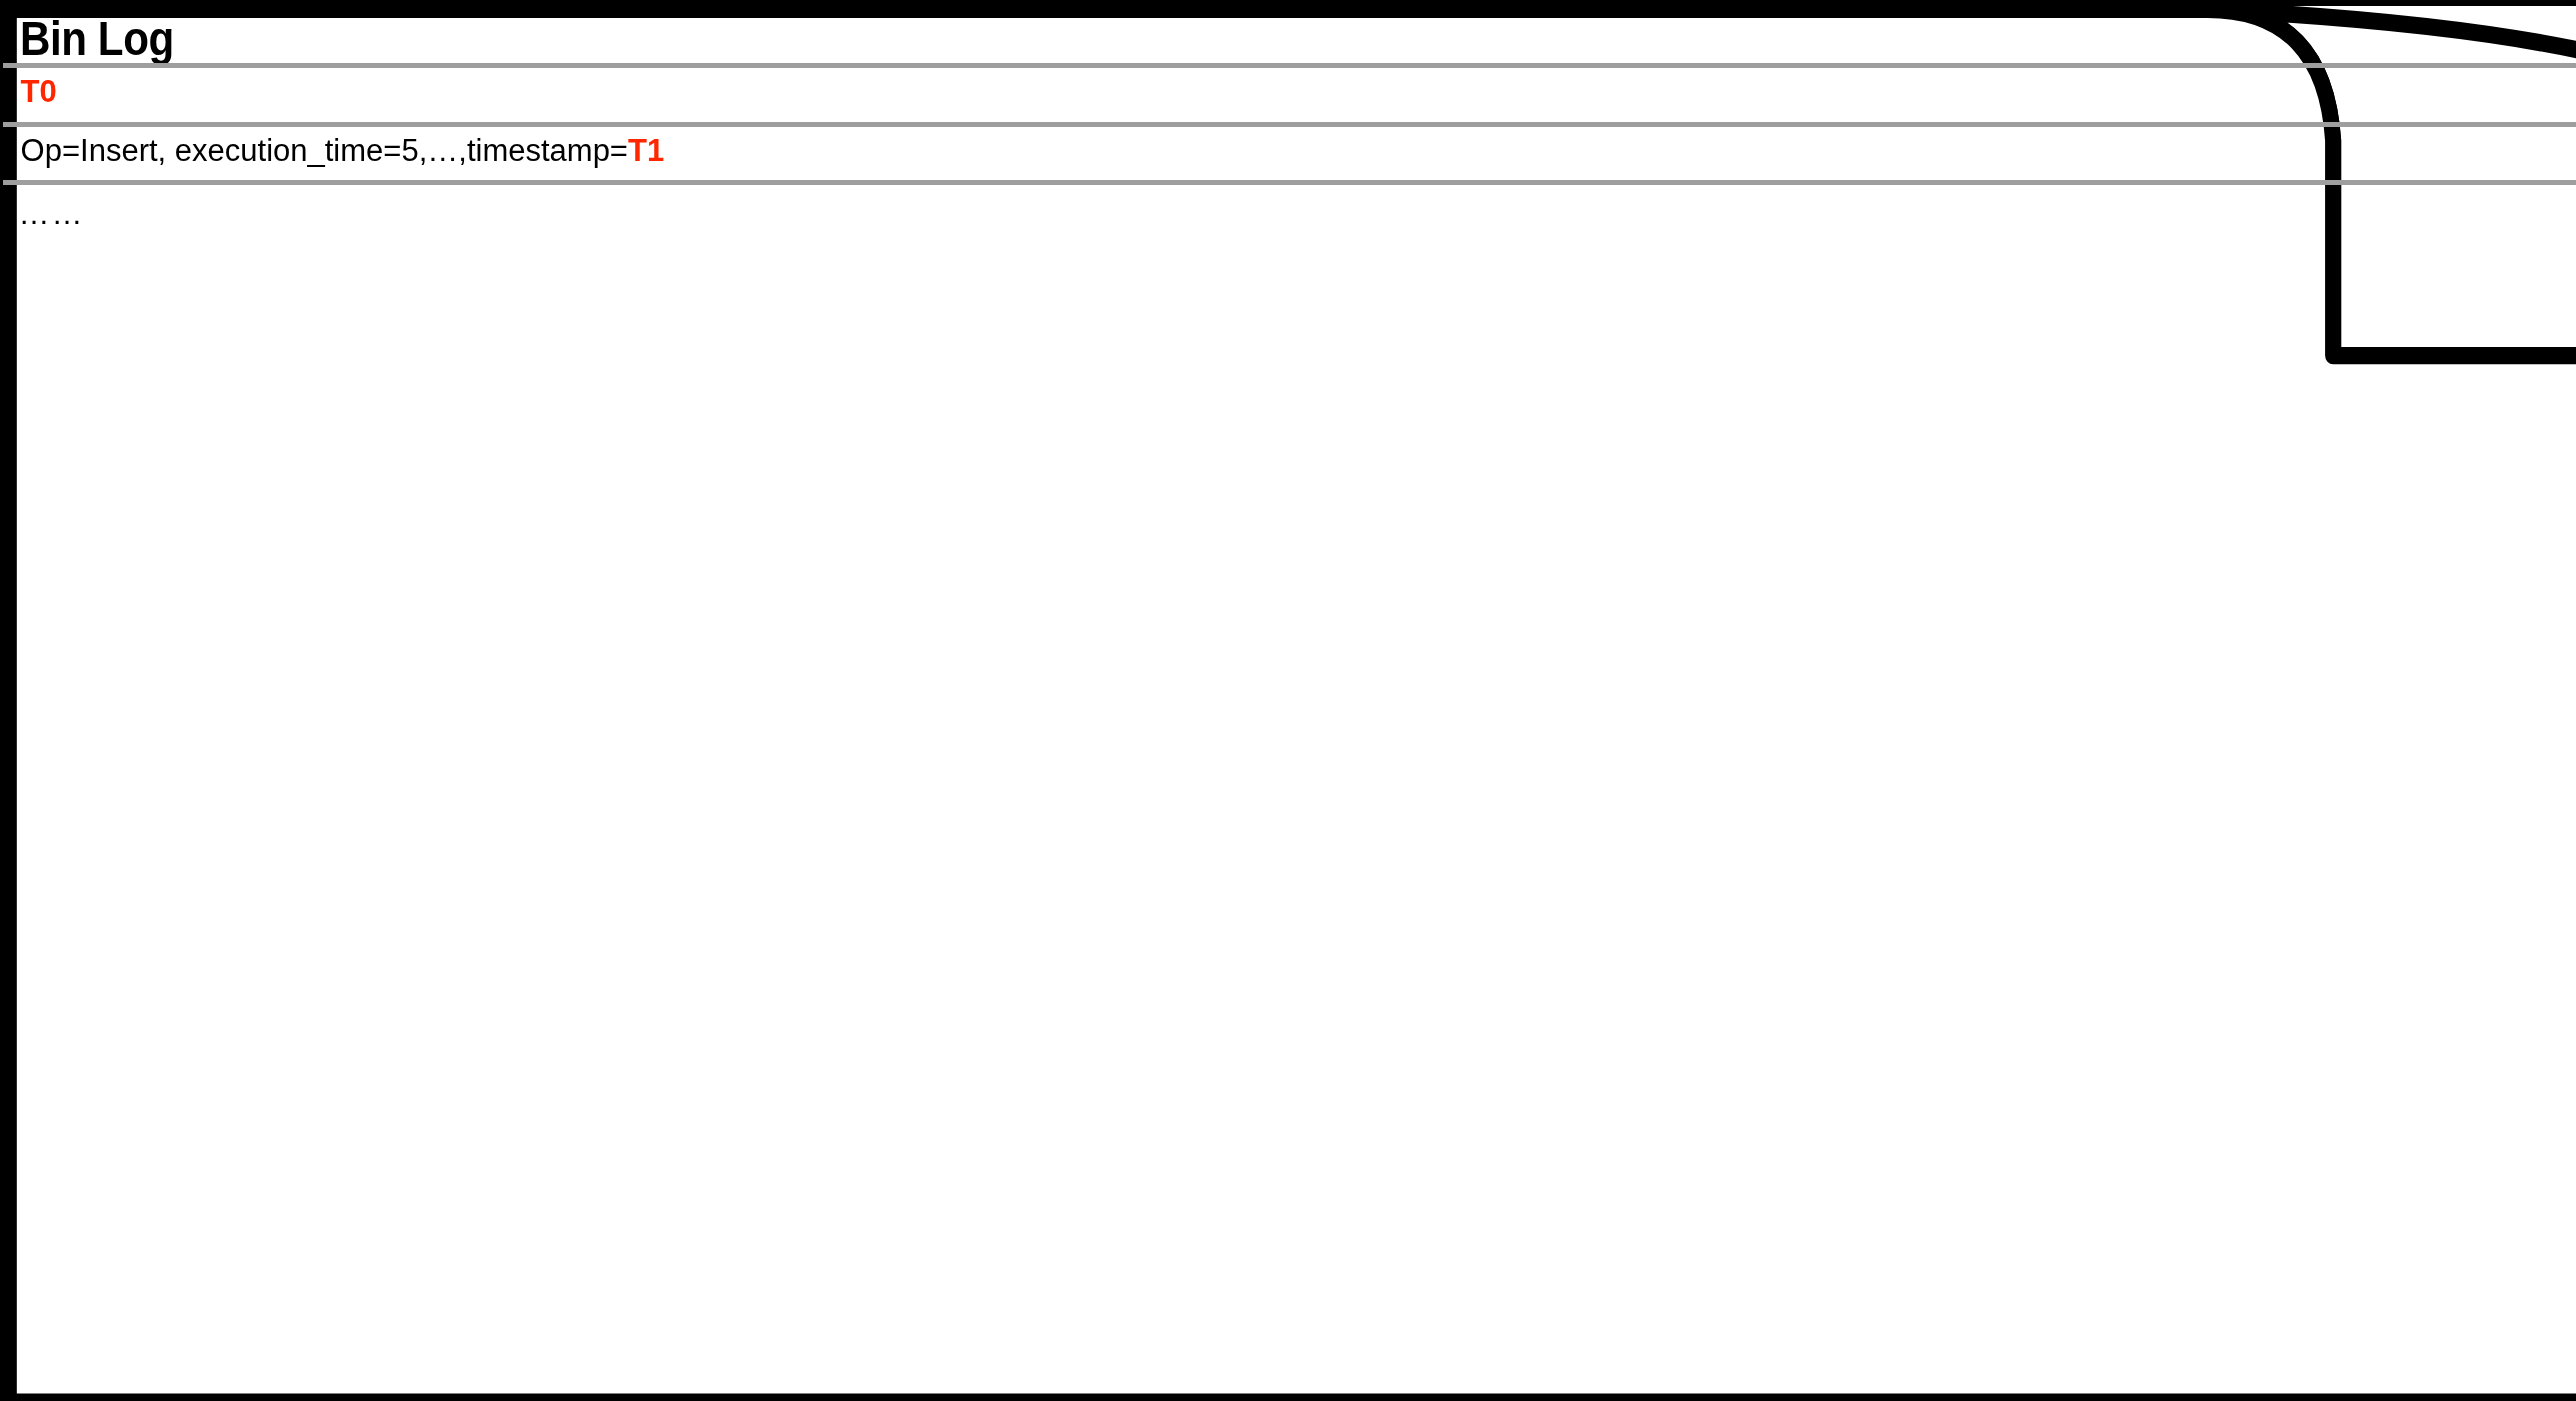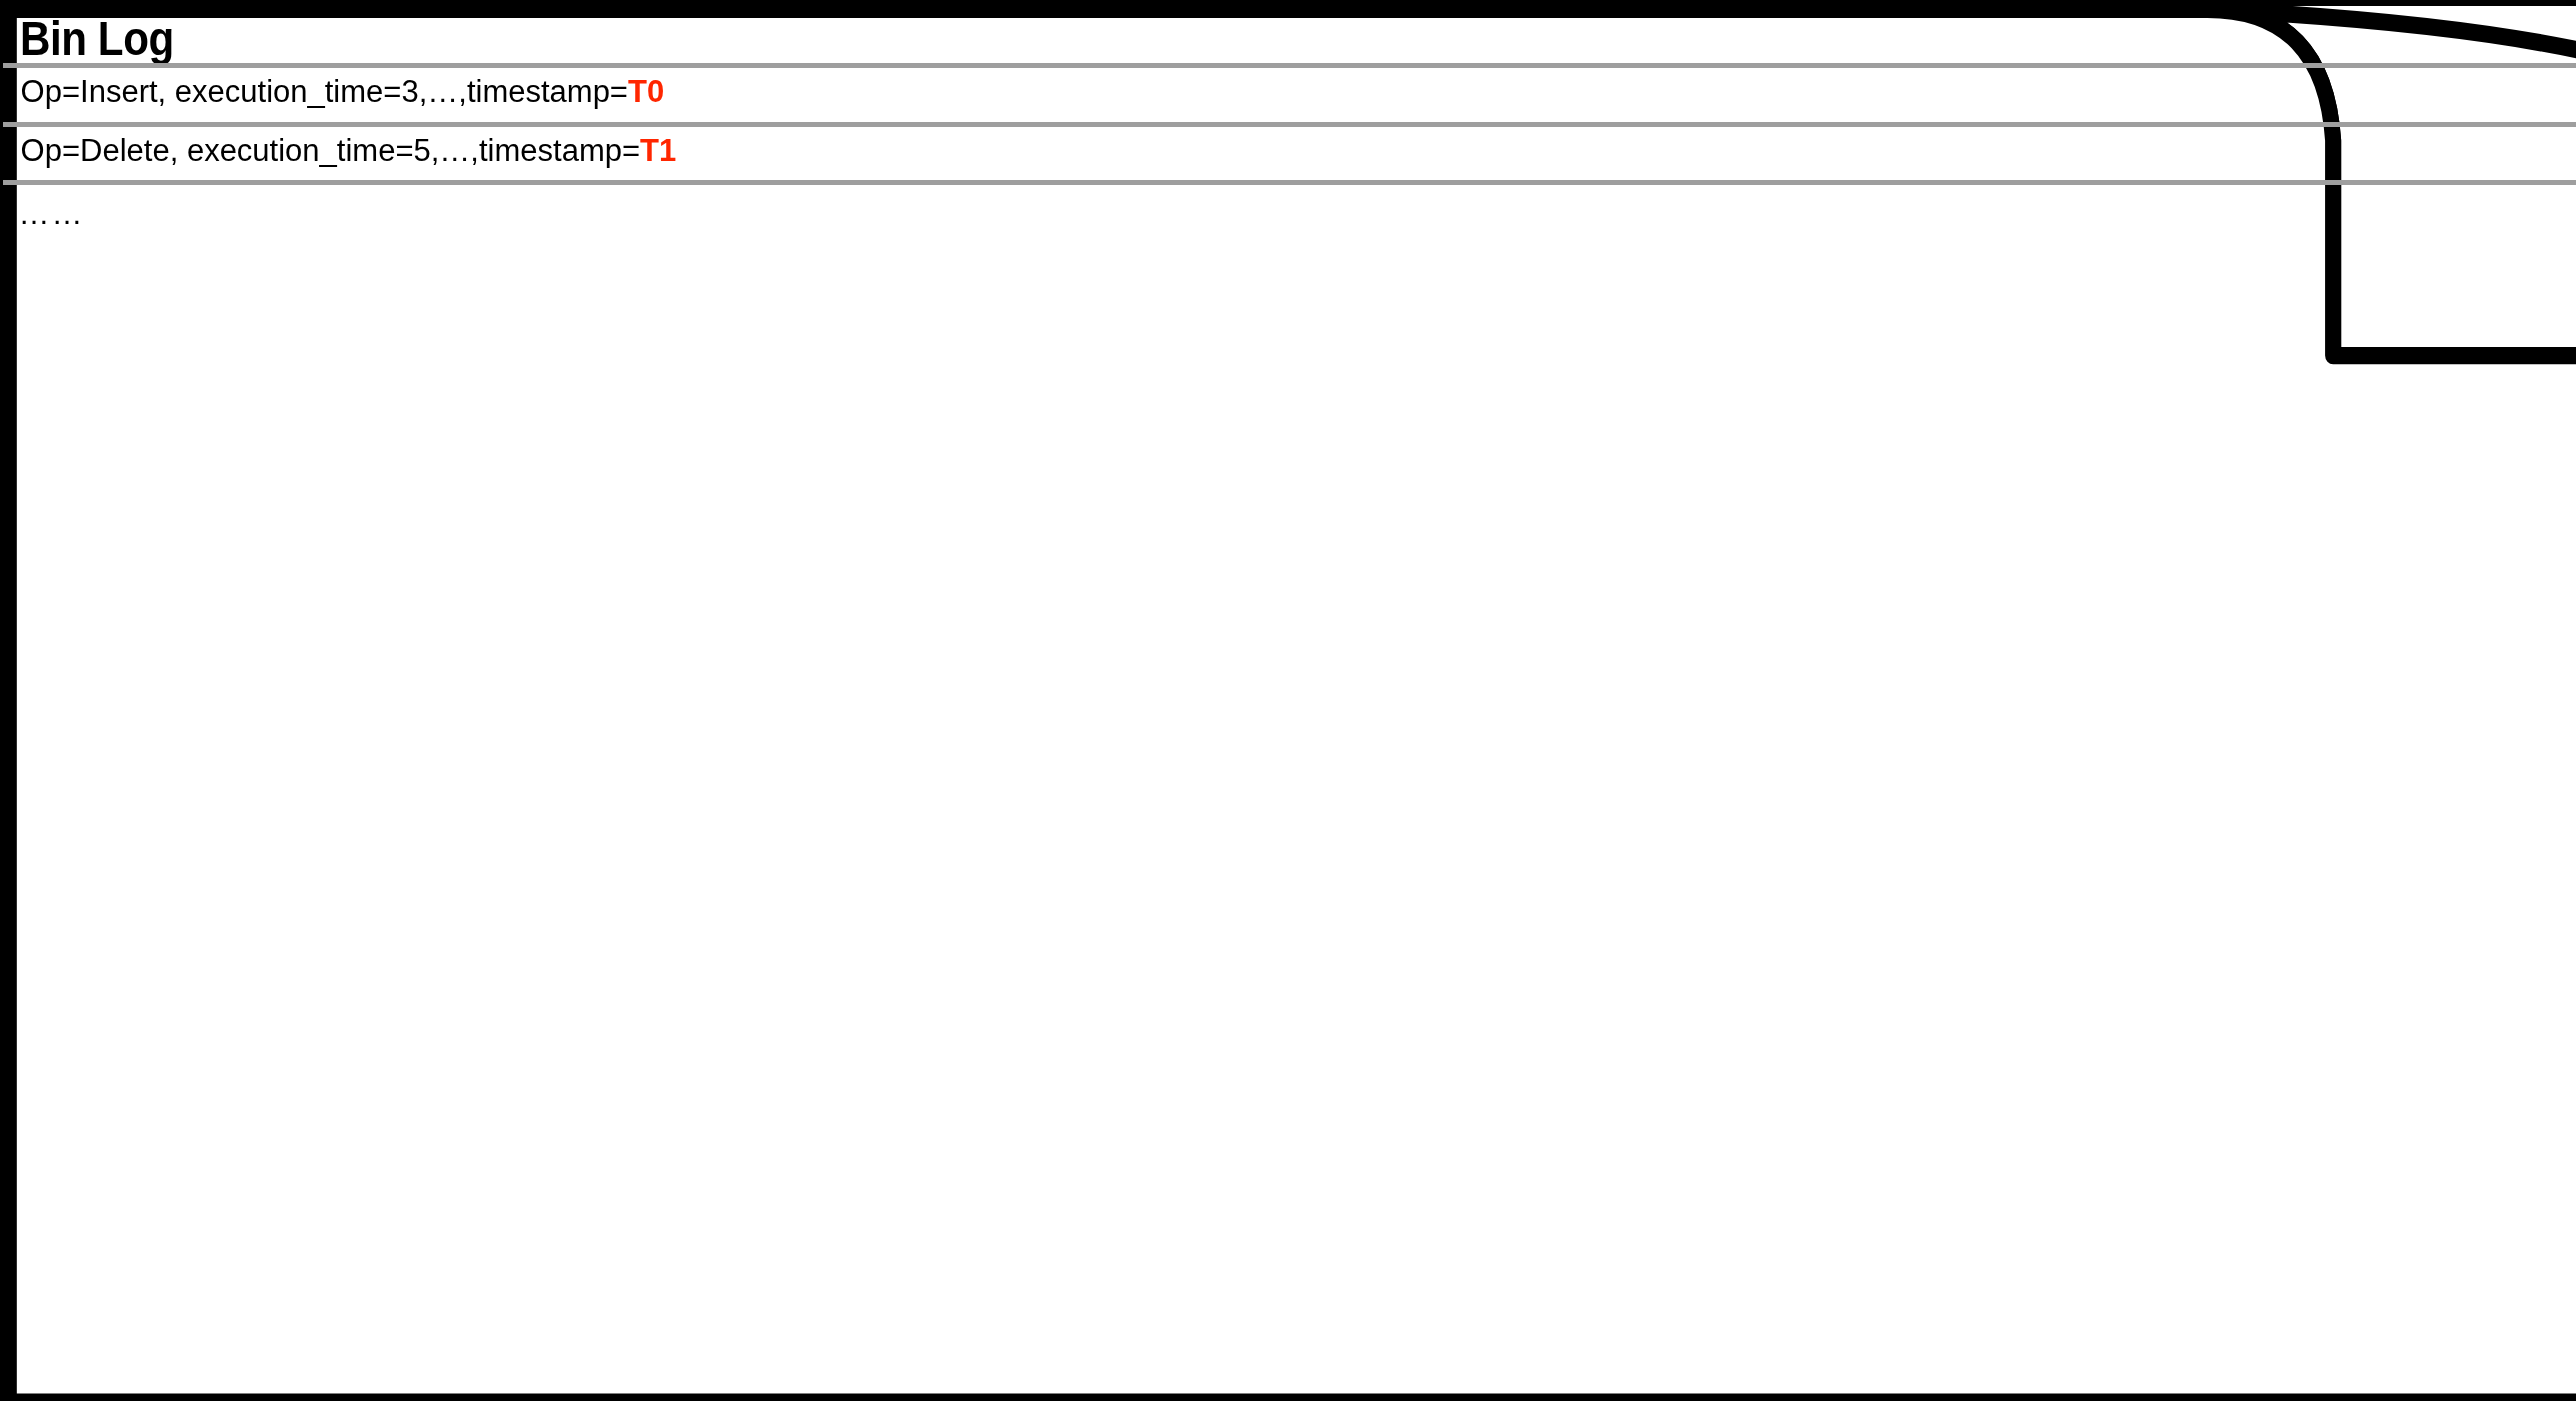--- a/index.html
+++ b/index.html
@@ -258,26 +258,25 @@
 
   <div id="binlog">
     <svg viewBox="0 0 1927 899" preserveAspectRatio="none" style="position:absolute;inset:0;width:100%;height:100%;">
       <path d="M 6 6 L 1510 6 Q 1590 6 1596 90 L 1596 228 L 1921 228 Q 1921 140 1892 88 Q 1850 22 1510 6 Z" fill="#ffffff" stroke="#000000" stroke-width="11" stroke-linejoin="round"></path>
       <path d="M 6 6 L 6 899 L 1921 899 L 1921 228 L 1596 228 L 1596 90 Q 1590 6 1510 6 Z" fill="#ffffff" stroke="#000000" stroke-width="11" stroke-linejoin="round"></path>
     </svg>
     <div class="title" id="binlog-title" style="left:19.6px;top:10.3px;">Bin Log</div>
     <div class="rows" style="position:absolute;inset:0;">
       <div class="hr" style="top:63px;left:3.1px;right:3.1px;"></div>
       <div class="doc-row left" style="top:63px;height:58px;padding-left:20.6px;font-size:31px;">
-        <span>Op=Insert, execution_time=3,…,timestamp=</span>
           <span class="ts">T0</span>
       </div>
       <div class="hr" style="top:122px;left:3.1px;right:3.1px;"></div>
       <div class="doc-row left" style="top:122px;height:58px;padding-left:20.6px;font-size:31px;">
-        <span>Op=Delete, execution_time=5,…,timestamp=</span>
+        <span>Op=Insert, execution_time=5,…,timestamp=</span>
           <span class="ts">T1</span>
       </div>
       <div class="hr" style="top:180px;left:3.1px;right:3.1px;"></div>
       <div class="doc-row left ell" style="top:180px;height:67px;padding-left:18.5px;font-size:31px;">
         <span>……</span>
       </div>
     </div>
   </div>
 
 </div>

